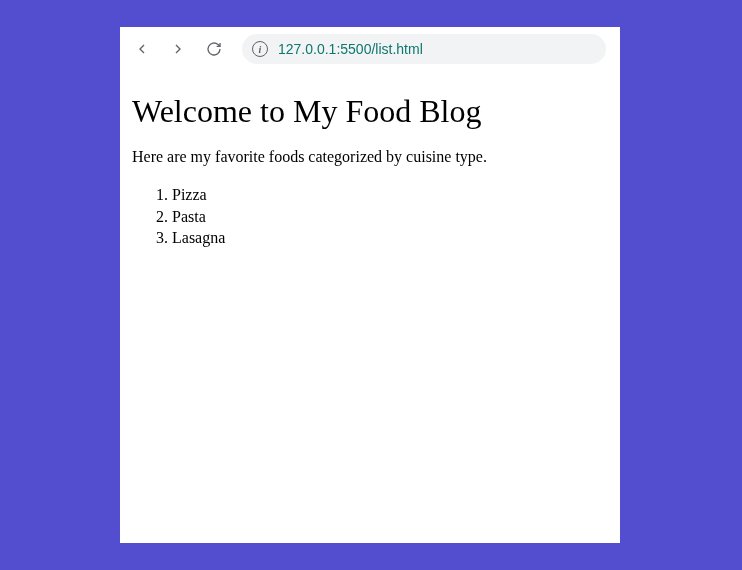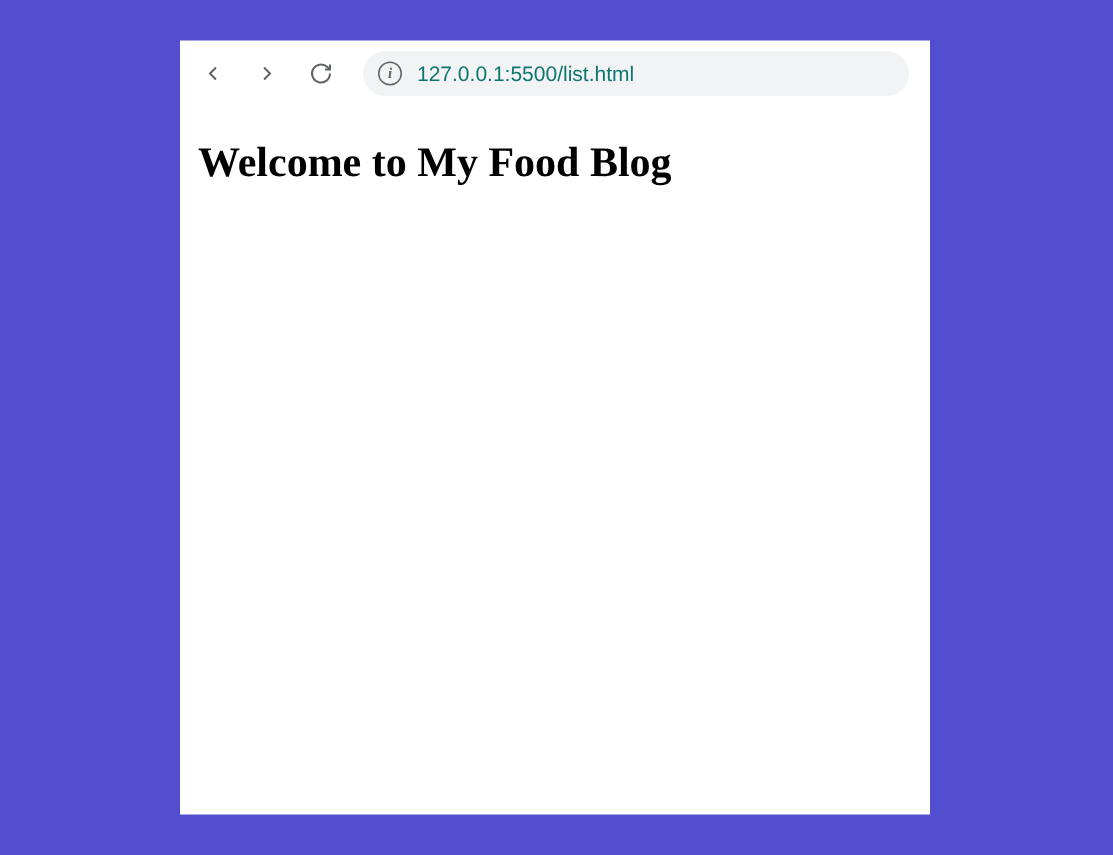--- a/index.html
+++ b/index.html
@@ -77,22 +77,22 @@
       font-size: 14px;
       color: #0f766e;
       font-family: Arial, sans-serif;
     }
     .content {
       padding: 14px 12px;
       font-family: "Times New Roman", Times, serif;
       color: #000000;
     }
     .content h1 {
-      font-size: 28px;
-      font-weight: bold;
+      font-size: 32px;
+      font-weight: normal;
       margin-top: 8px;
       margin-bottom: 18px;
     }
     .content p.intro {
       font-size: 16px;
       margin-bottom: 18px;
     }
     .content h2 {
       font-size: 24px;
       font-weight: bold;
@@ -130,16 +130,22 @@
       </svg>
     </div>
     <div class="address-bar">
       <span class="info-icon">i</span>
       <span class="url-text">127.0.0.1:5500/list.html</span>
     </div>
   </div>
 
   <div class="content">
     <h1>Welcome to My Food Blog</h1>
+    <p class="intro">Here are my favorite foods categorized by cuisine type.</p>
 
+    <ol>
+      <li>Pizza</li>
+      <li>Pasta</li>
+      <li>Lasagna</li>
+    </ol>
 
   </div>
 </div>
 
 </body></html>

